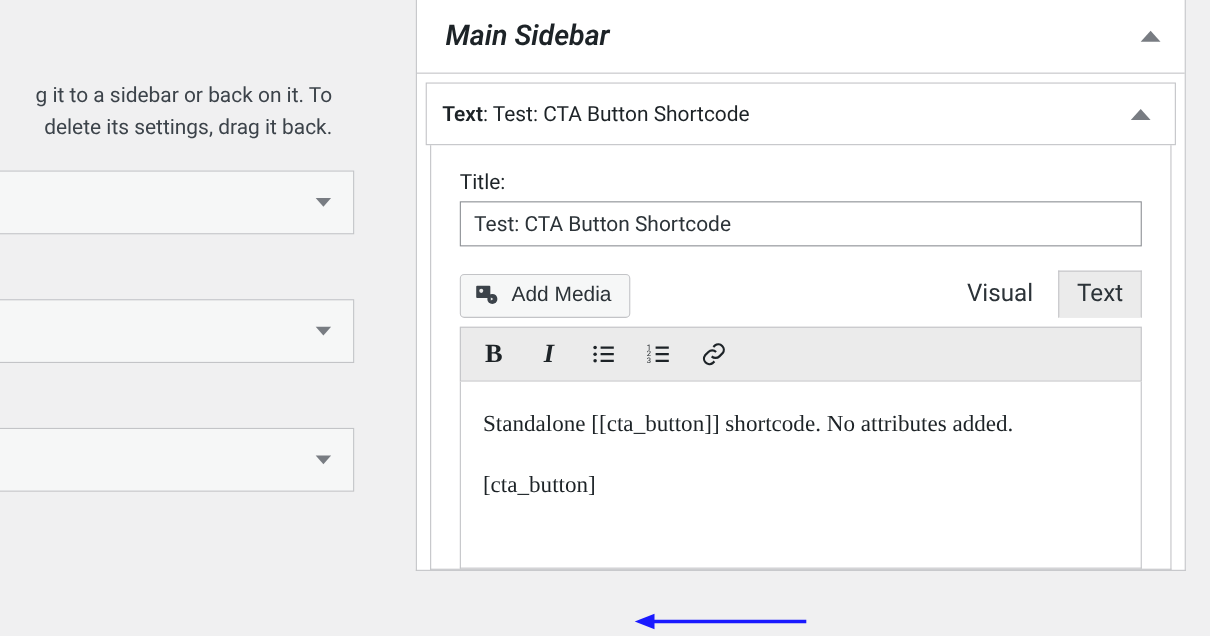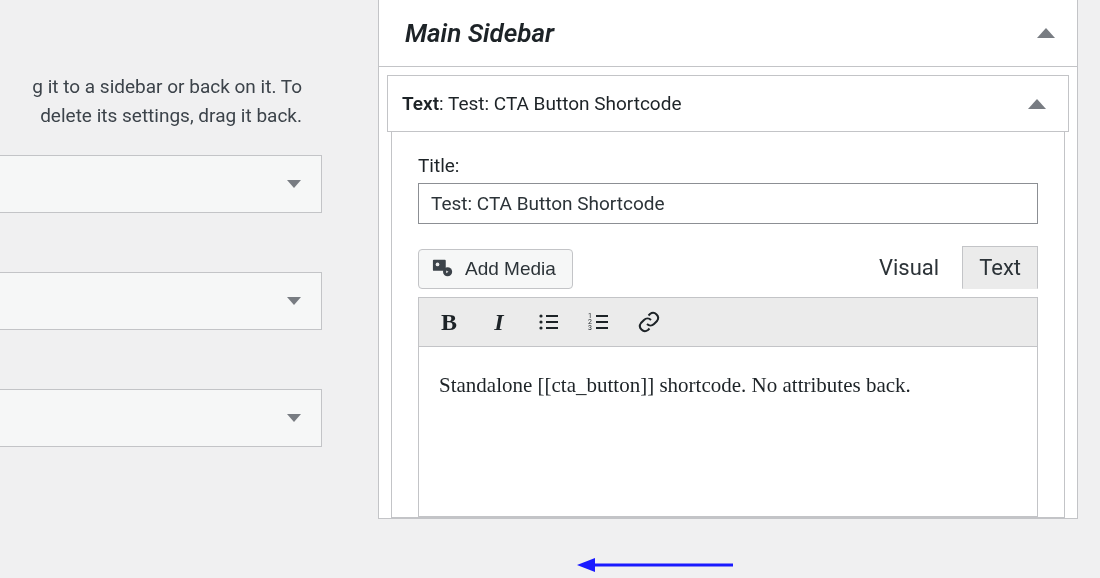--- a/index.html
+++ b/index.html
@@ -152,21 +152,22 @@
       </span>
       <span class="tool-btn">
         <svg viewBox="0 0 24 24">
             <path d="M10 14a5 5 0 0 0 7 0l3-3a5 5 0 0 0-7-7l-1.5 1.5"></path>
             <path d="M14 10a5 5 0 0 0-7 0l-3 3a5 5 0 0 0 7 7l1.5-1.5"></path>
           </svg>
       </span>
     </div>
 
     <div class="ed-content">
-      <p>Standalone [[cta_button]] shortcode. No attributes back.</p>
+      <p>Standalone [[cta_button]] shortcode. No attributes added.</p>
+      <p>[cta_button]</p>
     </div>
   </div>
 </div>
 
 <div class="arrow-note">
   <svg width="170" height="30">
     <line x1="18" y1="15" x2="160" y2="15" stroke="#1a1aff" stroke-width="3"></line>
     <polygon points="4,15 22,8 22,22" fill="#1a1aff"></polygon>
   </svg>
 </div>

